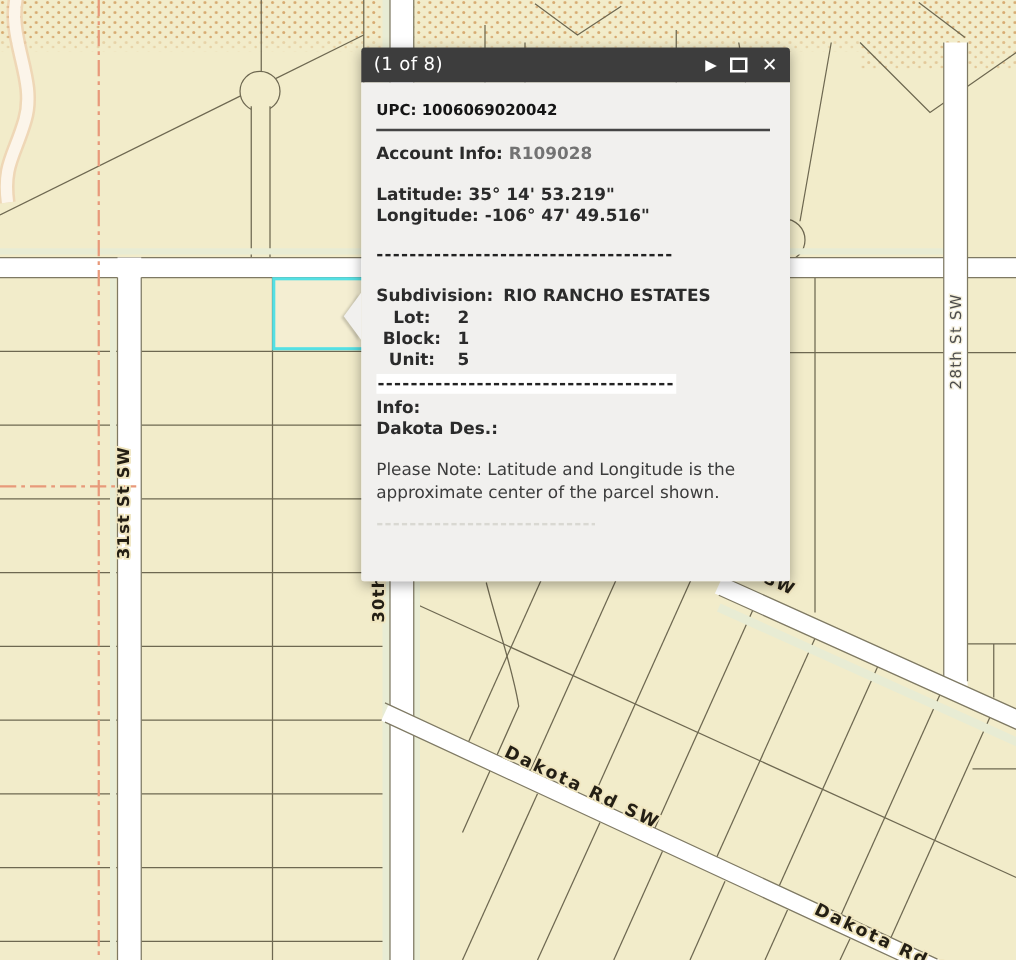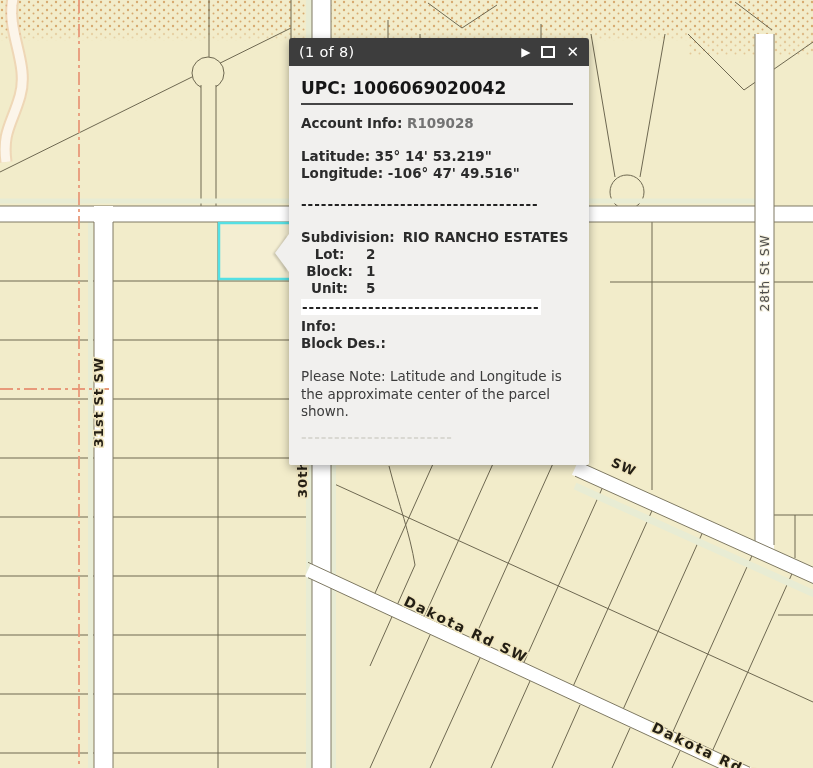--- a/index.html
+++ b/index.html
@@ -1,36 +1,36 @@
 <!DOCTYPE html>
 <html><head>
 <meta charset="utf-8">
 <style>
   html,body{margin:0;padding:0;background:#ddd;}
   .stage{position:relative;width:813px;height:768px;overflow:hidden;
          background:#f2ecca;font-family:"DejaVu Sans","Liberation Sans",sans-serif;}
   svg.map{position:absolute;left:0;top:0;}
 
   
-  .popup{position:absolute;left:289px;top:38px;width:300px;z-index:5;
+  .popup{position:absolute;left:289px;top:38px;width:343px;z-index:5;
          border-radius:3px;box-shadow:0 3px 10px rgba(0,0,0,.35);}
   .popup-header{background:#3d3d3d;color:#fff;height:28px;display:flex;align-items:center;
                 padding:0 10px;border-radius:3px 3px 0 0;font-size:14.5px;}
   .pager{flex:1;letter-spacing:.3px;}
   .hdr-btn{color:#fff;margin-left:11px;cursor:pointer;line-height:1;display:flex;align-items:center;}
   .next-glyph{font-size:12px;}
   .max-box{width:10px;height:8px;border:2px solid #fff;display:inline-block;}
   .close-glyph{font-size:15px;font-weight:bold;}
   .popup-pointer{position:absolute;left:-14px;top:196px;width:0;height:0;
          border-top:19px solid transparent;border-bottom:19px solid transparent;
          border-right:14px solid #f1f0ee;filter:drop-shadow(-2px 1px 1px rgba(0,0,0,.18));}
   .popup-body{background:#f1f0ee;height:399px;box-sizing:border-box;overflow:hidden;
               padding:10px 12px 4px;color:#2b2b2b;font-size:13.5px;line-height:17px;
               font-weight:bold;border-radius:0 0 2px 2px;}
-  .upc{font-size:17px;color:#151515;margin:4px 0 6px;}
+  .upc{font-size:12px;color:#151515;margin:4px 0 6px;}
   .rule{border-top:2px solid #454545;margin:0 4px 10px 0;}
   .account{margin-bottom:16px;}
   a.plink{color:#737373;font-weight:bold;cursor:pointer;}
   .sep{letter-spacing:1px;white-space:nowrap;overflow:hidden;color:#222;}
   .sep1{margin:14px 0 16px;}
   .sep2{margin:2px 0 2px;}
   .sep2 span{background:#ffffff;padding:0 1px;}
   .sepfaint{color:#d9d8d2;width:55%;margin:8px 0 2px;}
   .frow{display:flex;}
   .frow .lbl{min-width:57px;padding-right:8px;text-align:center;}
@@ -235,21 +235,21 @@
 
       <div class="sep sep2">
         <span>------------------------------------</span>
       </div>
 
       <div>
         <span>Info:</span>
         <span></span>
       </div>
       <div>
-        <span>Block Des.:</span>
+        <span>Dakota Des.:</span>
         <span></span>
       </div>
 
       <div class="note">Please Note: Latitude and Longitude is the approximate center of the parcel shown.</div>
 
       <div class="sep sepfaint">------------------------------------</div>
 
     </div>
   </div>
 

